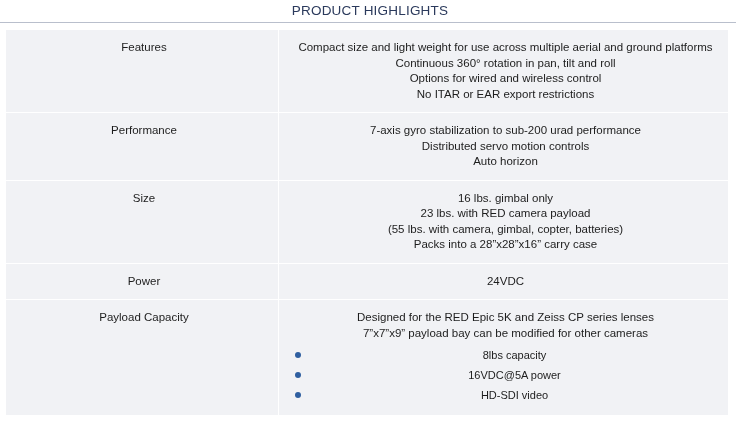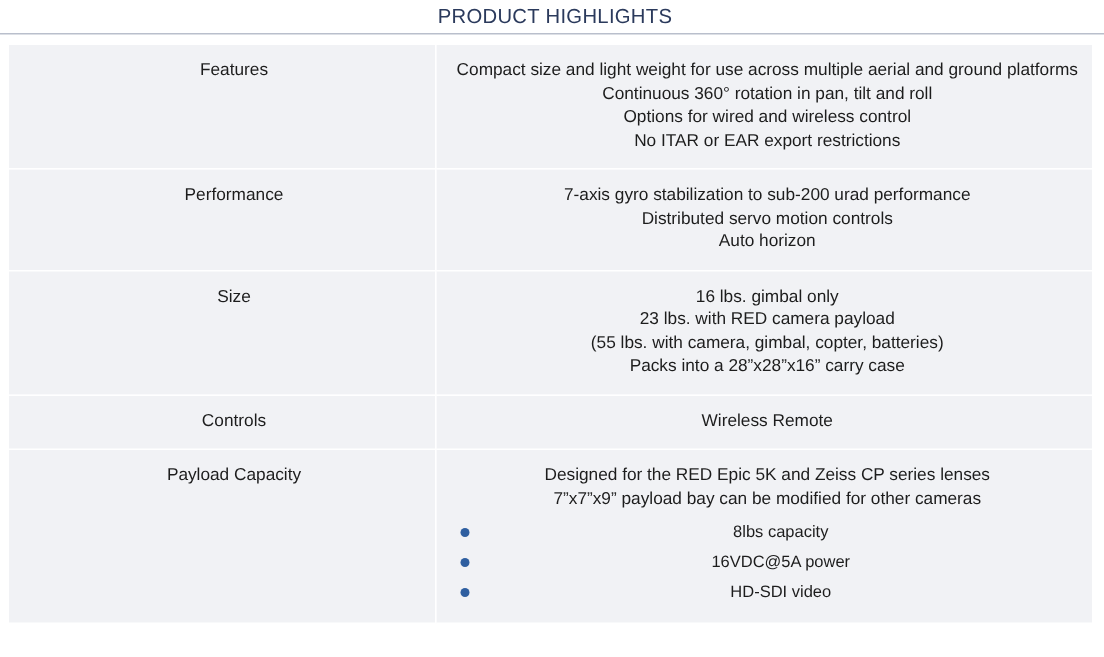--- a/index.html
+++ b/index.html
@@ -47,21 +47,21 @@
     vertical-align: top;
     padding: 10px 8px 10px 10px;
     font-size: 11.5px;
     line-height: 15.5px;
     border-bottom: 1px solid #ffffff;
     color: #1d1d1d;
   }
   table.spec td.label {
     width: 252px;
     border-right: 1px solid #ffffff;
-    padding-left: 24px;
+    padding-left: 12px;
   }
   table.spec td.value {
     padding-left: 12px;
   }
   .line {
     display: block;
     white-space: pre;
   }
   ul.bullets {
     list-style: none;
@@ -118,27 +118,27 @@
       <tr>
         <td class="label">Size</td>
         <td class="value">
           <span class="line">16 lbs. gimbal only</span>
           <span class="line">23 lbs. with RED camera payload</span>
           <span class="line">(55 lbs. with camera, gimbal, copter, batteries)</span>
           <span class="line">Packs into a 28”x28”x16” carry case</span>
         </td>
       </tr>
 
-
       <tr>
-        <td class="label">Controls</td>
+        <td class="label">Power</td>
         <td class="value">
-          <span class="line">Wireless Remote</span>
+          <span class="line">24VDC</span>
         </td>
       </tr>
+
 
       <tr>
         <td class="label">Payload Capacity</td>
         <td class="value">
           <span class="line">Designed for the RED Epic 5K and Zeiss CP series lenses</span>
           <span class="line">7”x7”x9” payload bay can be modified for other cameras</span>
           <ul class="bullets">
             <li>8lbs capacity</li>
             <li>16VDC@5A power</li>
             <li>HD-SDI video</li>

